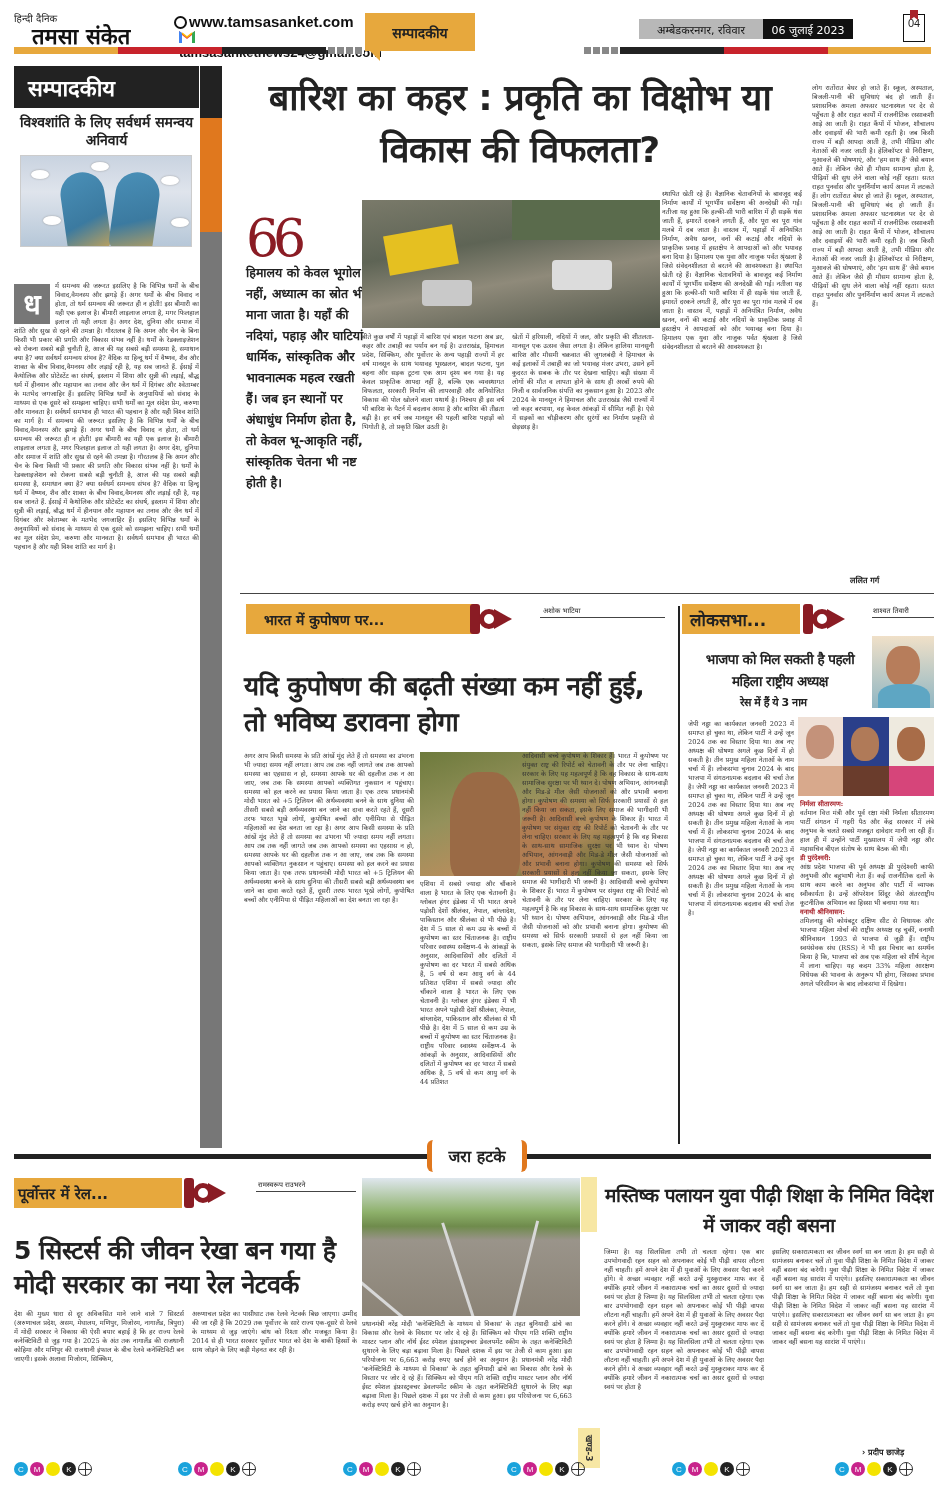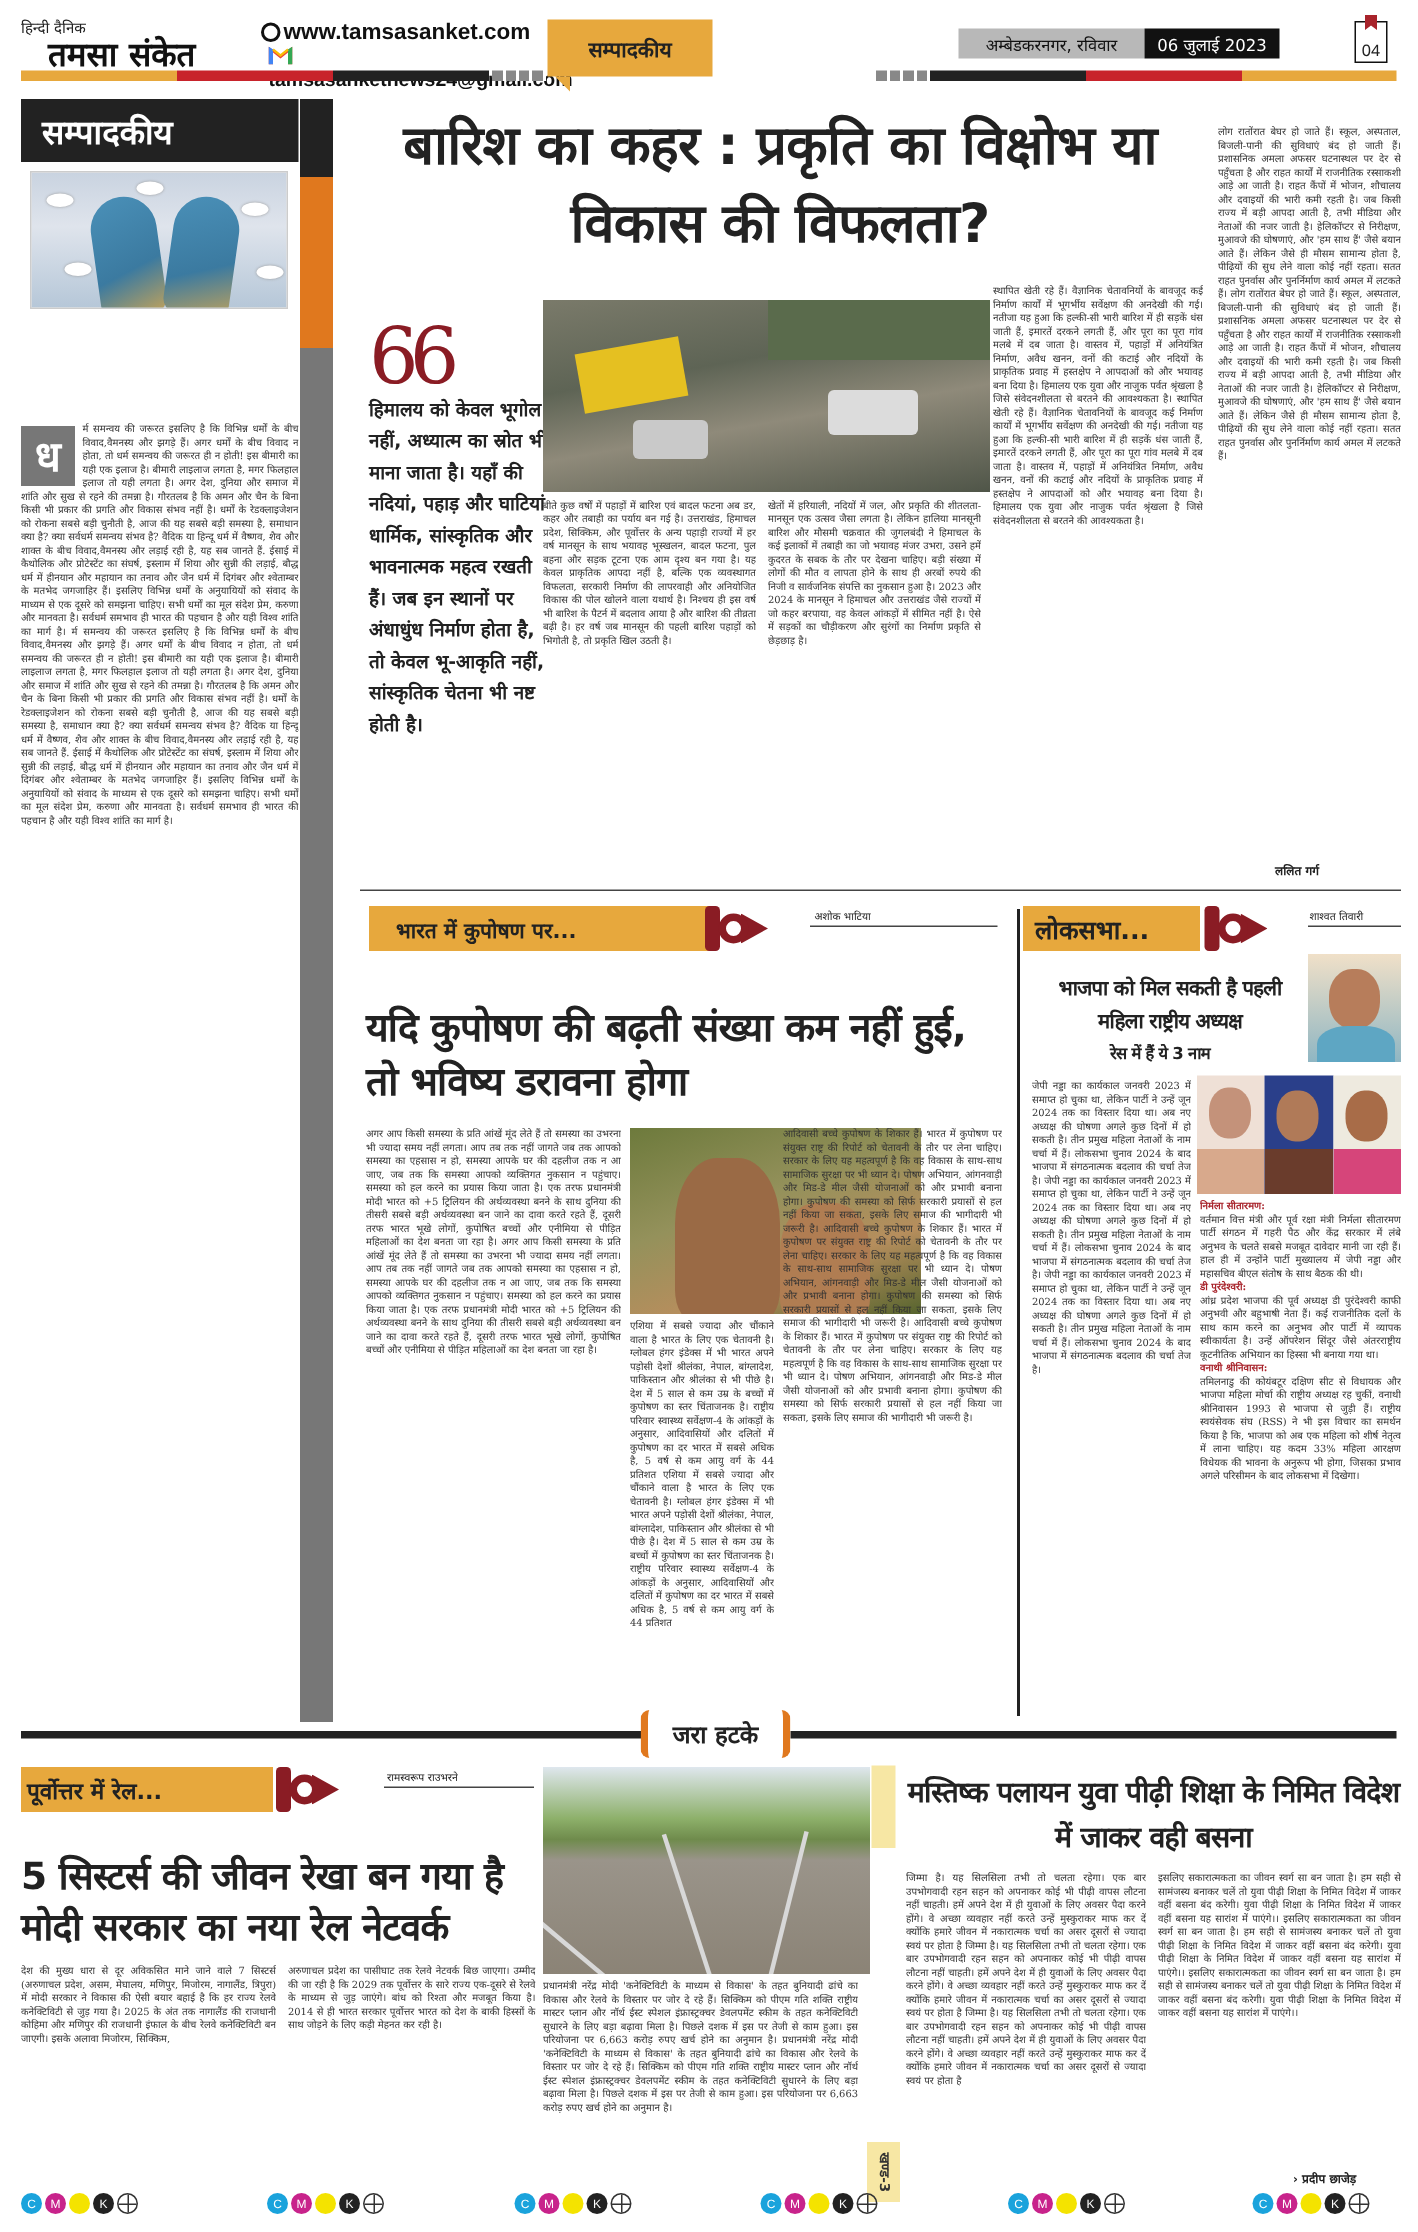--- a/index.html
+++ b/index.html
@@ -13,21 +13,21 @@
   .mast-name { font-family: "DejaVu Sans", sans-serif; font-weight: bold; font-size: 22px; position: absolute; left: 18px; top: 14px; letter-spacing: 0; color: #111; }
   .mast-web { position: absolute; left: 160px; top: 7px; font-family: "Liberation Sans", sans-serif; font-weight: bold; font-size: 15px; color: #111; }
   .mast-mail { position: absolute; left: 165px; top: 24px; font-family: "Liberation Sans", sans-serif; font-size: 13px; color: #111; font-weight: bold; }
   .gmail { display: inline-block; width: 16px; height: 12px; position: relative; top: 1px; margin-right: 2px; }
   .globe { display:inline-block; width:13px; height:13px; border:2px solid #111; border-radius:50%; margin-right:2px; vertical-align:-2px; }
   .bar-strip { position: absolute; top: 47px; height: 7px; }
   .section-tab { left: 365px; top: 13px; width: 110px; height: 38px; background: #e7a83d; font-family: "DejaVu Sans", sans-serif; font-size: 14px; font-weight: bold; color: #222; display: flex; align-items: center; justify-content: center; }
   .section-tab:after { content:""; position:absolute; left:5px; bottom:-10px; border-left:10px solid transparent; border-top:10px solid #e7a83d; }
   .date-loc { left: 639px; top: 19px; height: 20px; width: 124px; background: #b8b8b8; font-family: "DejaVu Sans", sans-serif; font-size: 11px; display: flex; align-items: center; justify-content: center; color: #111; }
   .date-val { left: 763px; top: 19px; height: 20px; width: 90px; background: #111; color: #fff; font-family: "DejaVu Sans", sans-serif; font-size: 11px; display: flex; align-items: center; justify-content: center; }
-  .page-no { left: 903px; top: 14px; width: 22px; height: 28px; border: 1.5px solid #111; font-family: "Liberation Sans", sans-serif; font-size: 11px; display: flex; align-items: flex-end; justify-content: center; padding-bottom: 1px; background:#fff; }
+  .page-no { left: 903px; top: 14px; width: 22px; height: 28px; border: 1.5px solid #111; font-family: "Liberation Sans", sans-serif; font-size: 11px; display: flex; align-items: flex-end; justify-content: center; padding-bottom: 12px; background:#fff; }
   .page-no:before { content:""; position:absolute; top:-5px; left:6px; width:8px; height:10px; background:#a8232b; clip-path: polygon(0 0,100% 0,100% 100%,50% 70%,0 100%); }
 
   
   .lcol { left: 14px; top: 66px; width: 185px; }
   .ed-banner { background: #222; color: #fff; font-family: "DejaVu Sans", sans-serif; font-weight: bold; font-size: 22px; padding: 6px 14px; }
   .ed-title { font-family: "DejaVu Sans", sans-serif; font-weight: bold; font-size: 14px; text-align: center; line-height: 1.25; margin: 6px 0; color: #222; }
   .ed-img { width: 172px; height: 92px; margin: 6px auto 0 6px; background: linear-gradient(180deg,#c9d3e0 0%, #dfe4ec 40%, #b6c7d8 100%); border:1px solid #ccc; position: relative; overflow: hidden; }
   .hand { position:absolute; bottom:-6px; width:44px; height:80px; background: linear-gradient(160deg,#4a90b8,#3b7aa0 60%, #c3a35a); border-radius: 22px 22px 10px 10px; }
   .dove { position:absolute; width:18px; height:9px; background:#fff; border-radius:50%; box-shadow: 0 0 2px #999; }
   .orange-bar { left: 200px; top: 66px; width: 22px; height: 52px; background: #222; }
@@ -117,20 +117,21 @@
 <div class="abs bar-strip" style="left:620px;width:104px;background:#222;"></div>
 <div class="abs bar-strip" style="left:724px;width:104px;background:#c8232b;"></div>
 <div class="abs bar-strip" style="left:828px;width:103px;background:#e7a83d;"></div>
 
 <div class="abs orange-bar2"></div>
 <div class="abs orange-bar"></div>
 <div class="abs gray-bar"></div>
 
 <div class="abs lcol">
   <div class="ed-banner">सम्पादकीय</div>
+  <div class="ed-title">विश्वशांति के लिए सर्वधर्म समन्वय अनिवार्य</div>
   <div class="ed-img">
     <div class="hand" style="left:42px;transform:rotate(-8deg);"></div>
     <div class="hand" style="left:92px;transform:rotate(8deg);"></div>
     <div class="dove" style="left:10px;top:14px;"></div>
     <div class="dove" style="left:140px;top:20px;"></div>
     <div class="dove" style="left:70px;top:6px;"></div>
     <div class="dove" style="left:22px;top:60px;"></div>
     <div class="dove" style="left:150px;top:62px;"></div>
   </div>
 </div>

